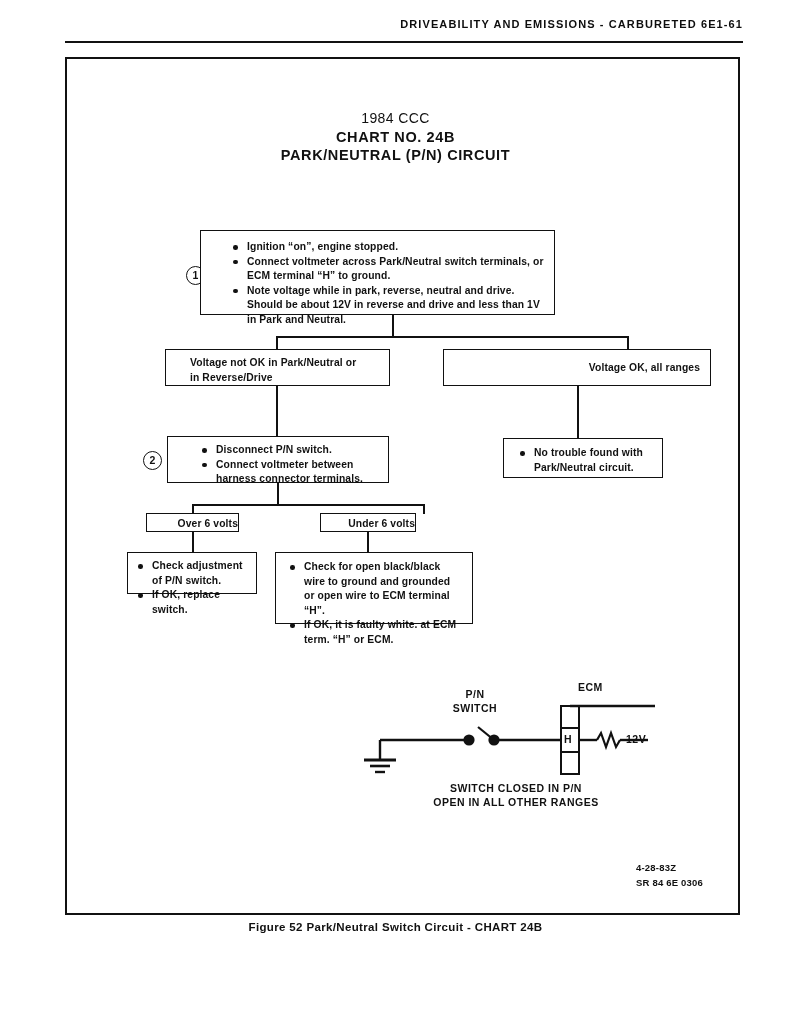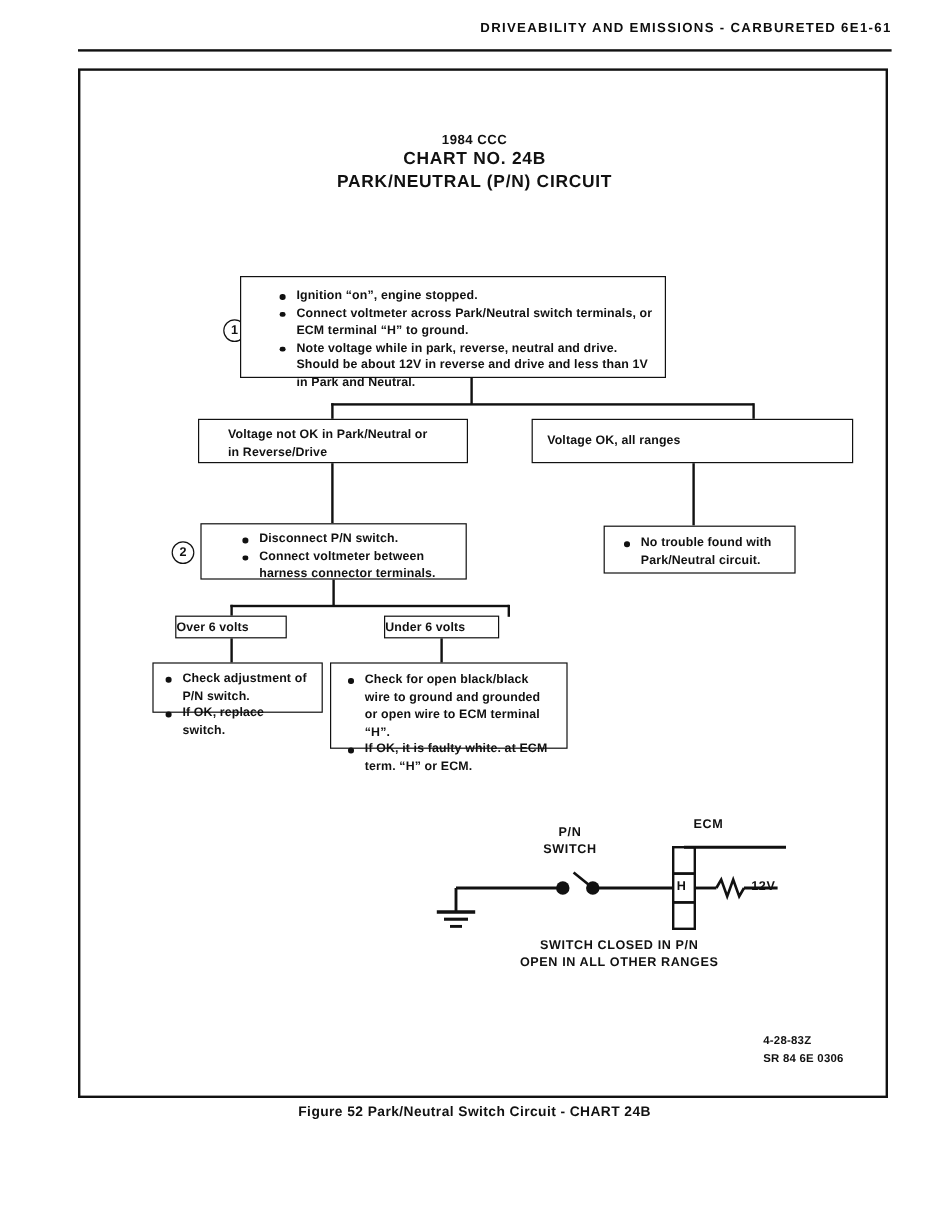--- a/index.html
+++ b/index.html
@@ -58,22 +58,22 @@
   
   #chart-title {
     position: absolute;
     left: 0;
     top: 110px;
     width: 791px;
     text-align: center;
     line-height: 1.28;
   }
   #chart-title .ln1 {
-    font-size: 11px;
-    font-weight: bold;
+    font-size: 14px;
+    font-weight: normal;
     letter-spacing: 0.4px;
   }
   #chart-title .ln2,
   #chart-title .ln3 {
     font-size: 14.5px;
     font-weight: bold;
     letter-spacing: 0.6px;
   }
 
   
@@ -111,21 +111,21 @@
     border-radius: 50%;
     background: #111111;
   }
 
   .plain-text {
     font-size: 10.3px;
     font-weight: bold;
     line-height: 1.42;
     letter-spacing: 0.12px;
   }
-  .ctr { text-align: left; }
+  .ctr { text-align: right; }
 
   
   .step-circle {
     position: absolute;
     width: 19px;
     height: 19px;
     border: 1.4px solid #111111;
     border-radius: 50%;
     box-sizing: border-box;
     font-size: 10.5px;
@@ -264,21 +264,21 @@
     <div class="plain-text ctr" style="margin-top:3px;">Over 6 volts</div>
   </div>
 
   <div class="fbox" style="left:320px; top:513px; width:96px; height:19px;">
     <div class="plain-text ctr" style="margin-top:3px;">Under 6 volts</div>
   </div>
 
   <div class="vline" style="left:192px; top:532px; height:21px;"></div>
   <div class="vline" style="left:367px; top:532px; height:21px;"></div>
 
-  <div class="fbox" style="left:127px; top:552px; width:142px; height:42px;">
+  <div class="fbox" style="left:127px; top:552px; width:130px; height:42px;">
     <div class="fbox-inner" style="padding-top:6px; padding-left:8px;">
       <ul class="bullets">
         <li>Check adjustment of P/N switch.</li>
         <li>If OK, replace switch.</li>
       </ul>
     </div>
   </div>
 
   <div class="fbox" style="left:275px; top:552px; width:198px; height:72px;">
     <div class="fbox-inner" style="padding-top:7px; padding-left:12px;">

